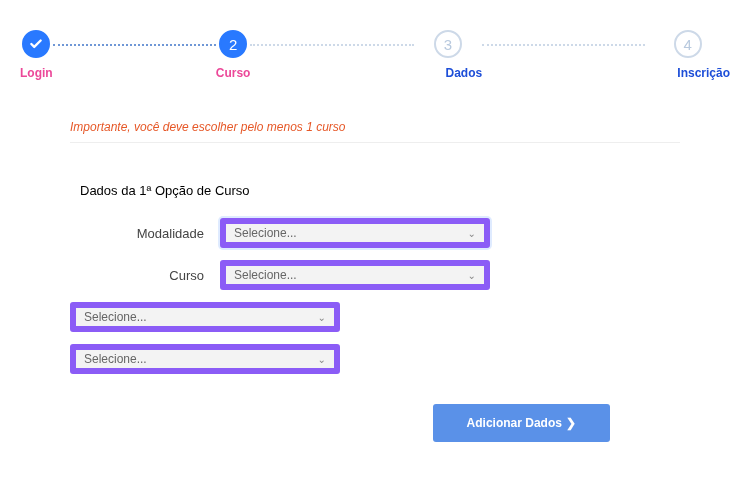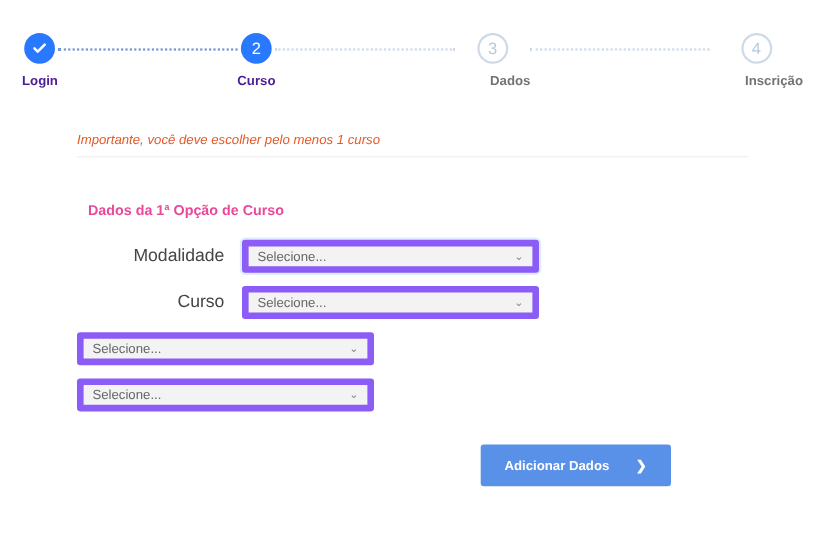--- a/index.html
+++ b/index.html
@@ -44,22 +44,22 @@
     }
     .step-circle.inactive {
       background: #fff;
       color: #b8c9de;
       border: 2px solid #cdd9e8;
     }
     .step-label {
       font-size: 12px;
       font-weight: bold;
     }
-    .step-label.active { color: #4c1d95; }
-    .step-label.inactive { color: #737373; margin-left: 32px; }
+    .step-label.active { color: #ec4899; }
+    .step-label.inactive { color: #1d4ed8; margin-left: 32px; }
     .connector {
       flex: 1;
       border-top: 2px dotted #6f97d6;
       margin-top: 14px;
       height: 0;
     }
     .connector.inactive {
       border-top: 2px dotted #cdd9e8;
     }
     .form-container {
@@ -76,36 +76,36 @@
       font-style: italic;
       color: #e65828;
       margin-bottom: 8px;
     }
     .divider {
       border-top: 1px solid #eee;
       margin-bottom: 18px;
     }
     .section-title {
       font-size: 13px;
-      font-weight: bold;
-      color: #ec4899;
+      font-weight: normal;
+      color: #000000;
       margin-bottom: 20px;
       padding-left: 10px;
       margin-top: 40px;
     }
     .form-row {
       display: flex;
       align-items: center;
       margin-bottom: 12px;
     }
     .form-label {
       width: 150px;
       text-align: right;
       padding-right: 16px;
-      font-size: 16px;
+      font-size: 13px;
       color: #444;
     }
     .form-select {
       width: 270px;
       height: 30px;
       background: #f3f3f3;
       border: 6px solid #8b5cf6;
       border-radius: 3px;
       padding: 0 8px;
       font-size: 12px;
@@ -127,27 +127,27 @@
       display: flex;
       justify-content: flex-end;
       margin-top: 30px;
       padding-right: 70px;
     }
     .btn-primary {
       background: #5a91e8;
       color: #fff;
       border: none;
       border-radius: 3px;
-      padding: 12px 22px;
+      padding: 12px 34px;
       font-size: 12px;
       font-weight: bold;
       cursor: pointer;
       display: flex;
       align-items: center;
-      gap: 24px;
+      gap: 4px;
     }
     .btn-primary .chev-right {
       font-size: 12px;
     }
   </style>
 </head>
 <body>
 
 <div class="stepper">
   <div class="step">

